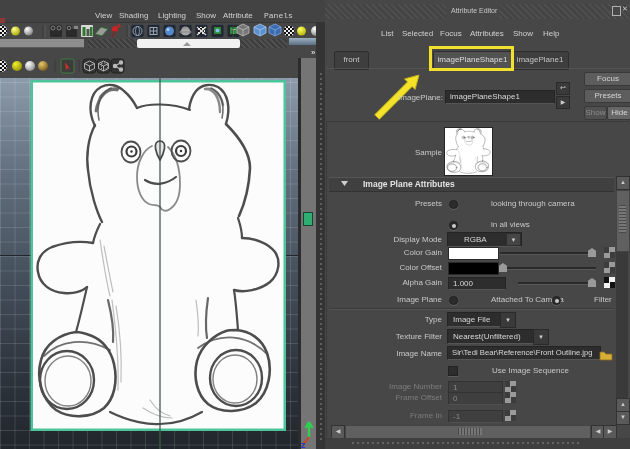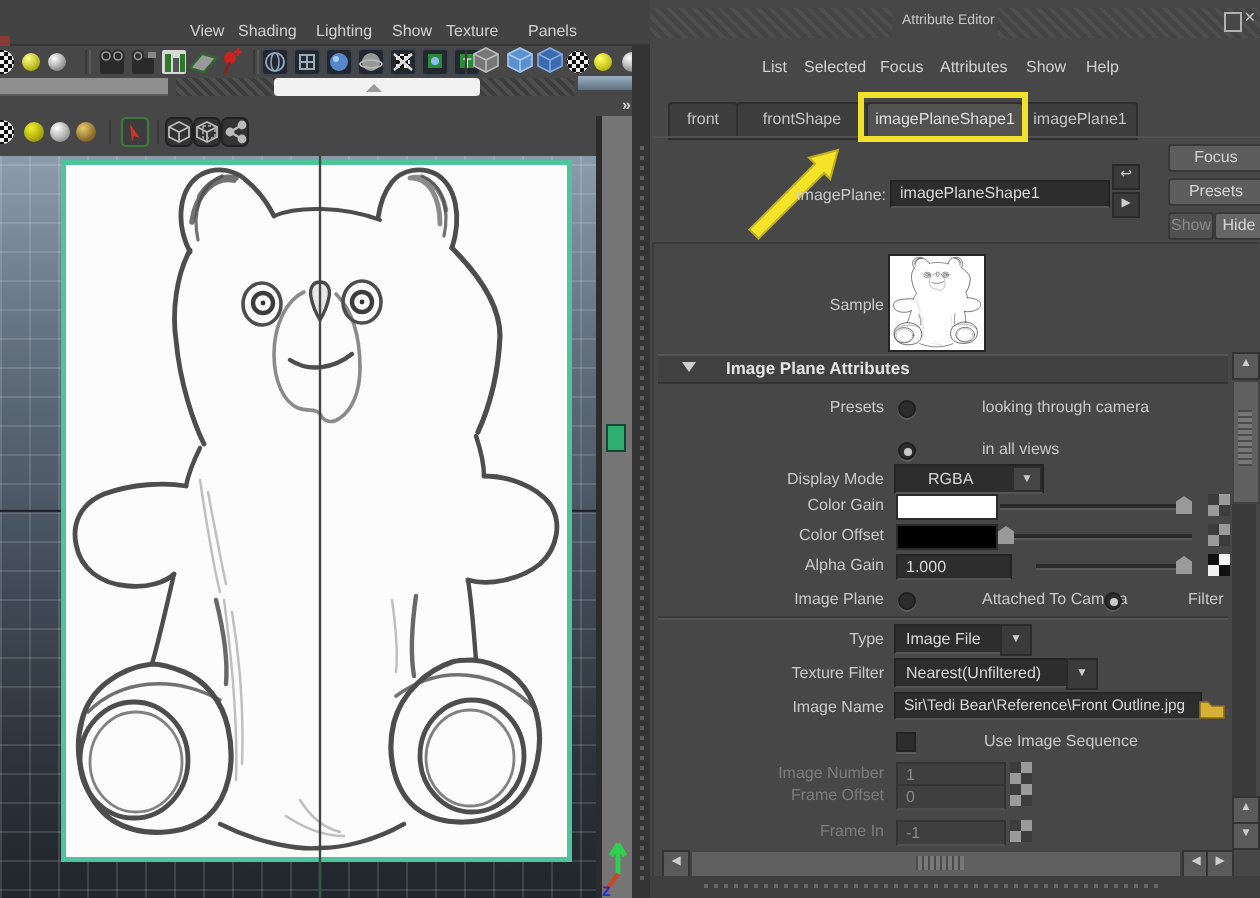--- a/index.html
+++ b/index.html
@@ -31,22 +31,22 @@
 </style>
 </head>
 <body>
 <div id="root">
 
   <div class="abs" style="left:0;top:0;width:630px;height:22px;background:#434343;border-bottom:1px solid #373737;"></div>
   <div class="menu" style="left:50px;top:11px;">View</div>
   <div class="menu" style="left:74px;top:11px;">Shading</div>
   <div class="menu" style="left:113px;top:11px;">Lighting</div>
   <div class="menu" style="left:151px;top:11px;">Show</div>
-  <div class="menu" style="left:178px;top:11px;">Texture</div>
-  <div class="menu" style="left:219px;top:11px;">Panels</div>
+  <div class="menu" style="left:178px;top:11px;">Attribute</div>
+  <div class="menu" style="left:219px;top:11px;font-family:Liberation Mono, monospace;">Panels</div>
   <div class="abs" style="left:0;top:18px;width:5px;height:5px;background:#8b3a3a;"></div>
 
   <div class="abs" style="left: 0px; top: 22px; width: 325px; height: 17px;"><svg width="325" height="17">
         <defs>
           <pattern id="chk" width="4" height="4" patternUnits="userSpaceOnUse">
             <rect width="4" height="4" fill="#111"></rect>
             <rect width="2" height="2" fill="#eee"></rect>
             <rect x="2" y="2" width="2" height="2" fill="#eee"></rect>
           </pattern>
         </defs>
@@ -349,21 +349,20 @@
   <div class="abs" style="left:622px;top:5px;color:#c5c5c5;font-size:7px;">✕</div>
 
   <div class="menu" style="left:336px;top:29px;">List</div>
   <div class="menu" style="left:357px;top:29px;">Selected</div>
   <div class="menu" style="left:395px;top:29px;">Focus</div>
   <div class="menu" style="left:425px;top:29px;">Attributes</div>
   <div class="menu" style="left:468px;top:29px;">Show</div>
   <div class="menu" style="left:498px;top:29px;">Help</div>
 
   <div class="tab" style="left:334px;width:33px;">front</div>
-  <div class="tab" style="left:368px;width:64px;">frontShape</div>
   <div class="tab" style="left:433px;width:77px;background:#525252;color:#dedede;">imagePlaneShape1</div>
   <div class="tab" style="left:511px;width:56px;">imagePlane1</div>
   <div class="abs" style="left:326px;top:68px;width:304px;height:1px;background:#525252;"></div>
 
   <div class="abs" style="left:429px;top:46px;width:79px;height:19px;border:3px solid #f2e12c;"></div>
 
   <div class="abs" style="left:368px;top:66px;width:60px;height:55px;">
     <svg width="60" height="55">
       <path d="M6.7 48.7 L39.5 15.9 L36.5 12.9 L51 9 L47.1 23.5 L44.1 20.5 L11.3 53.3 Z" fill="#f4e328" stroke="#bfae1a" stroke-width="1"></path>
     </svg>

